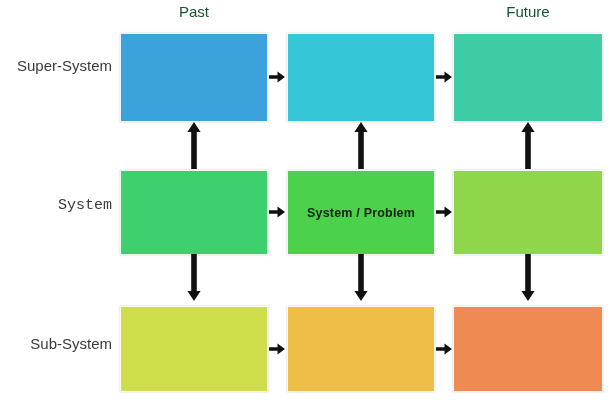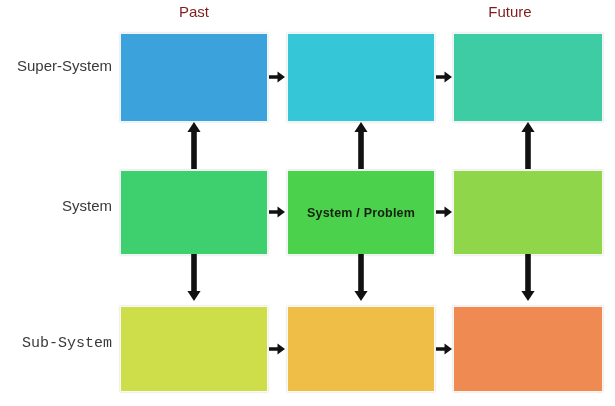--- a/index.html
+++ b/index.html
@@ -23,40 +23,40 @@
   }
 
   
   .col-header {
     position: absolute;
     top: 0px;
     height: 24px;
     line-height: 24px;
     text-align: center;
     font-size: 15px;
-    color: #7f1d1d;
+    color: #14532d;
     white-space: nowrap;
   }
   .col-header.c0 { left: 120px; width: 148px; }
   .col-header.c1 { left: 287px; width: 148px; }
-  .col-header.c2 { left: 435px; width: 150px; }
+  .col-header.c2 { left: 453px; width: 150px; }
 
   
   .row-label {
     position: absolute;
     left: 0px;
     width: 112px;
     text-align: right;
     font-size: 15px;
     color: #3a3a3a;
     white-space: nowrap;
   }
   .row-label.r0 { top: 57px; }
-  .row-label.r1 { top: 197px; }
-  .row-label.r2 { top: 335px; font-family: Liberation Mono, monospace; }
+  .row-label.r1 { top: 197px; font-family: Liberation Mono, monospace; }
+  .row-label.r2 { top: 335px; }
 
   
   .cell-box {
     position: absolute;
     box-sizing: border-box;
     border: 1px solid rgba(255,255,255,0.9);
     box-shadow: 0 0 2px rgba(120,120,120,0.35);
     display: flex;
     align-items: center;
     justify-content: center;

